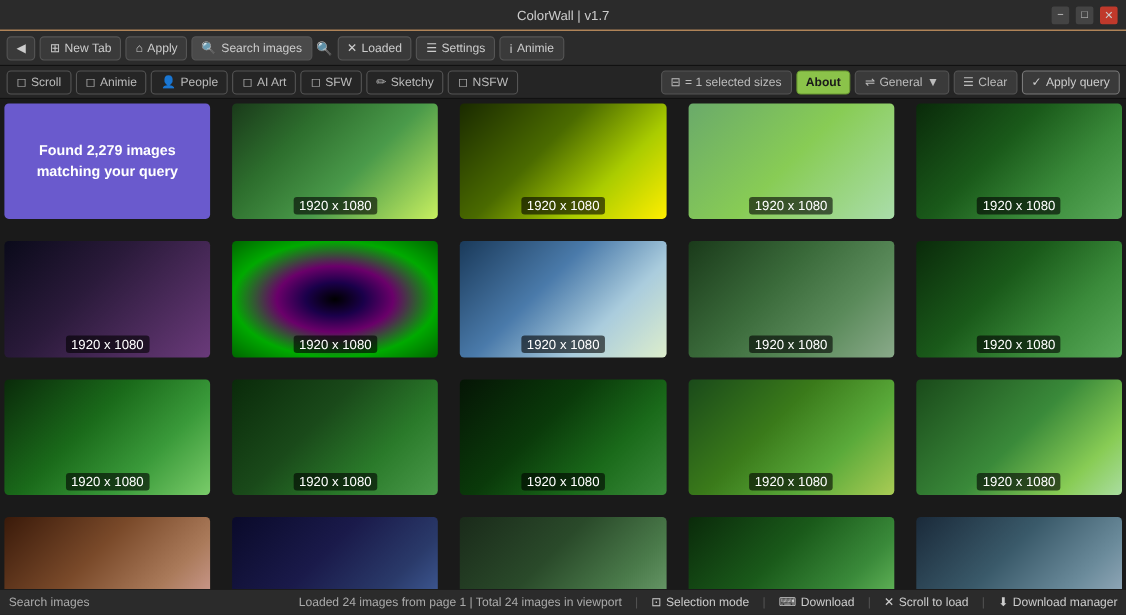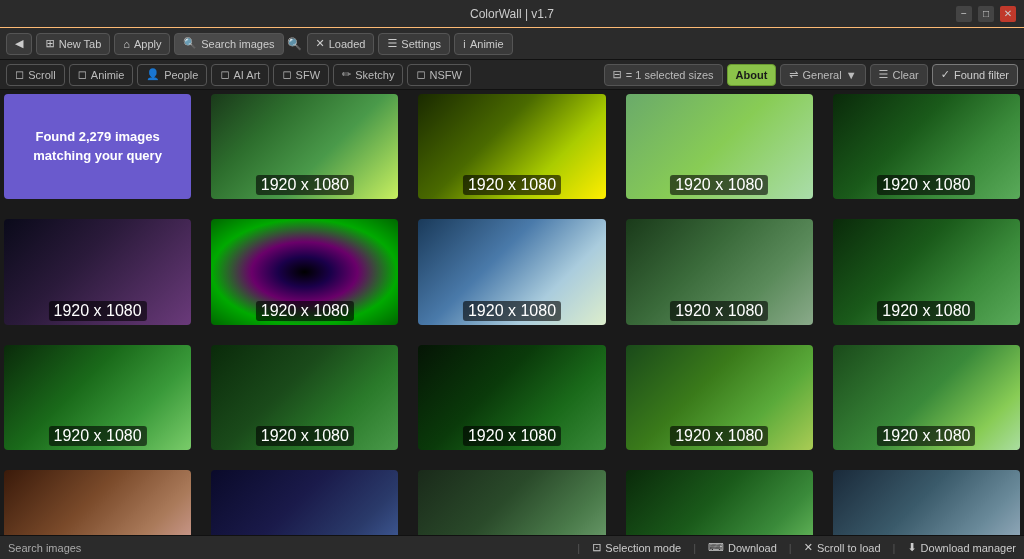--- a/index.html
+++ b/index.html
@@ -195,21 +195,21 @@
       background: #2a2a2a;
     }
 
     .cell-label {
       position: absolute;
       bottom: 4px;
       left: 50%;
       transform: translateX(-50%);
       background: rgba(0,0,0,0.6);
       color: #fff;
-      font-size: 16px;
+      font-size: 12px;
       padding: 1px 5px;
       border-radius: 3px;
       white-space: nowrap;
       pointer-events: none;
     }
 
     .found-text-cell {
       background: #6a5acd;
       display: flex;
       align-items: center;
@@ -353,21 +353,21 @@
       <span>⇌</span>
       <span>General</span>
       <span>▼</span>
     </button>
     <button class="sort-btn">
       <span>☰</span>
       <span>Clear</span>
     </button>
     <button class="apply-btn">
       <span>✓</span>
-      <span>Found filter</span>
+      <span>Apply query</span>
     </button>
   </div>
 </div>
 
 <div id="grid-container">
   <div id="image-grid">
 
     <div class="grid-cell found-text-cell">
       <span class="found-text">Found 2,279 images matching your query</span>
     </div>
@@ -419,20 +419,23 @@
       <div class="grid-cell img-tickets"></div>
       <div class="grid-cell img-garden"></div>
       <div class="grid-cell img-wolf"></div>
     </div>
 </div>
 
 <div id="statusbar">
   <div class="status-item left">
     <span>Search images</span>
   </div>
+  <div class="status-item">
+    <span>Loaded 24 images from page 1 | Total 24 images in viewport</span>
+  </div>
   <span class="status-sep">|</span>
   <div class="status-item clickable">
     <span>⊡</span>
     <span>Selection mode</span>
   </div>
   <span class="status-sep">|</span>
   <div class="status-item clickable">
     <span>⌨</span>
     <span>Download</span>
   </div>

